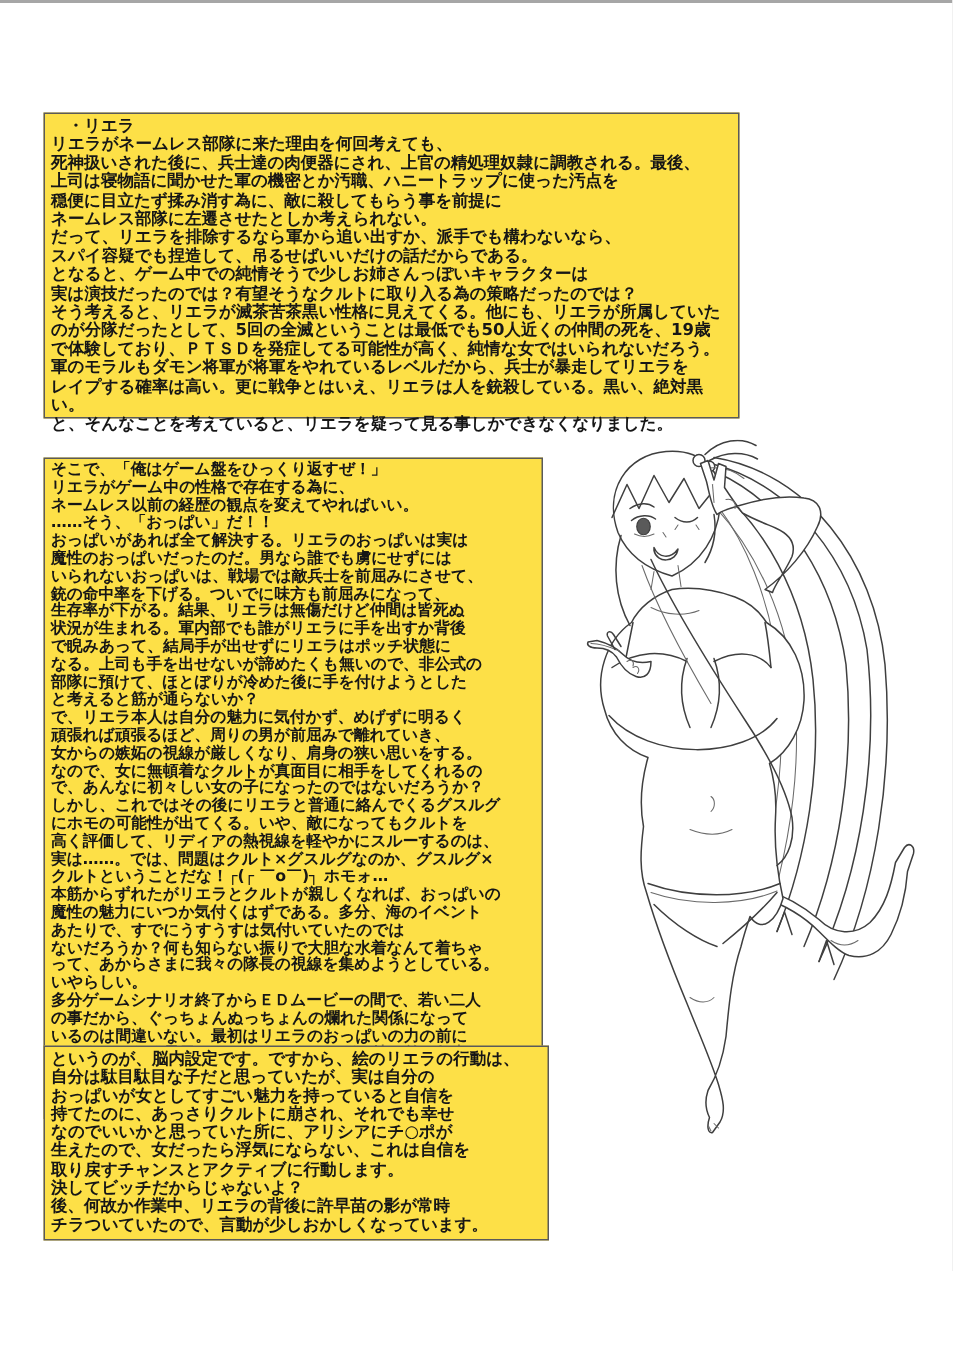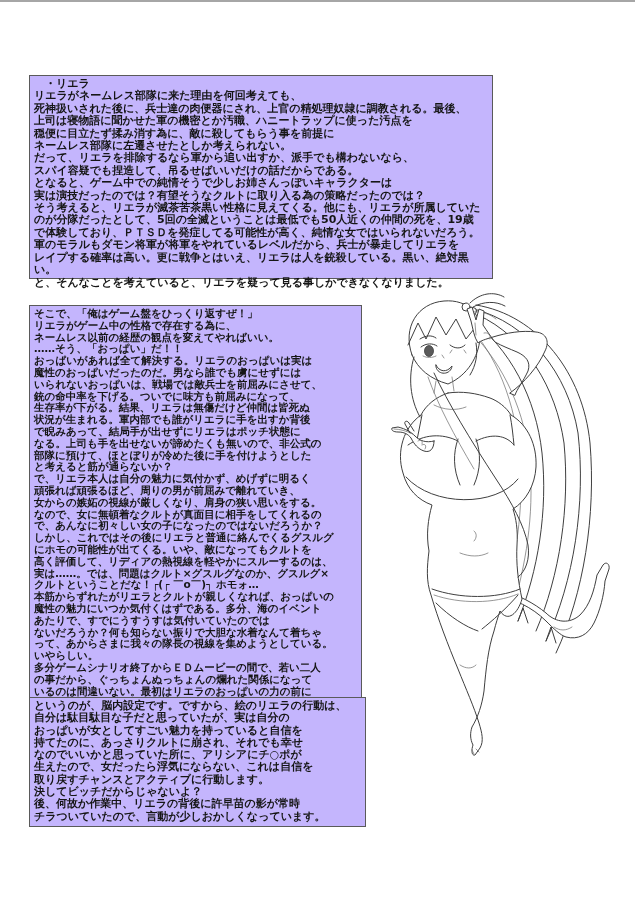--- a/index.html
+++ b/index.html
@@ -13,21 +13,21 @@
     color:#161616;
   }
   .top-edge{
     position:absolute;left:0;top:0;width:635px;height:2px;
     background:#a6a6a6;
   }
   .textbox{
     position:absolute;
     box-sizing:border-box;
     border:1px solid #5a5a5a;
-    background:#c4b5fd;
+    background:#fde047;
     padding:2px 4px 0 4px;
   }
   .lines{
     white-space:pre-line;
     letter-spacing:0;
   }
   .box1{left:29px;top:75px;width:464px;height:204px;font-size:11px;line-height:12.4px;}
   .box2{left:29px;top:285px;width:333px;height:441px;font-size:10.5px;line-height:11.8px;margin-top:20px;}
   .box3{left:29px;top:697px;width:337px;height:130px;font-size:11px;line-height:12.3px;}
   .art{

